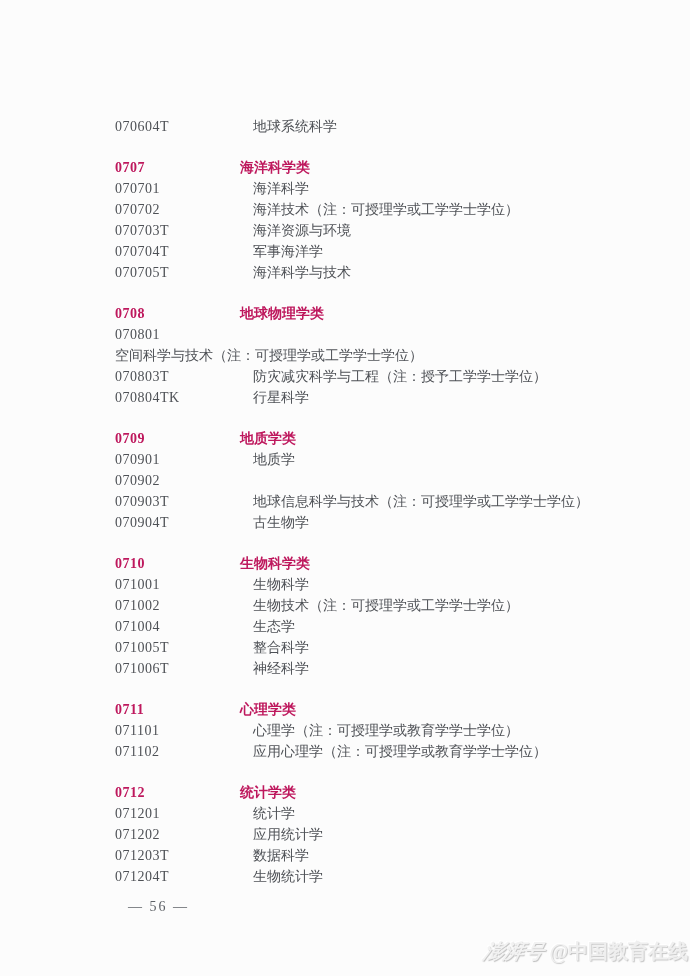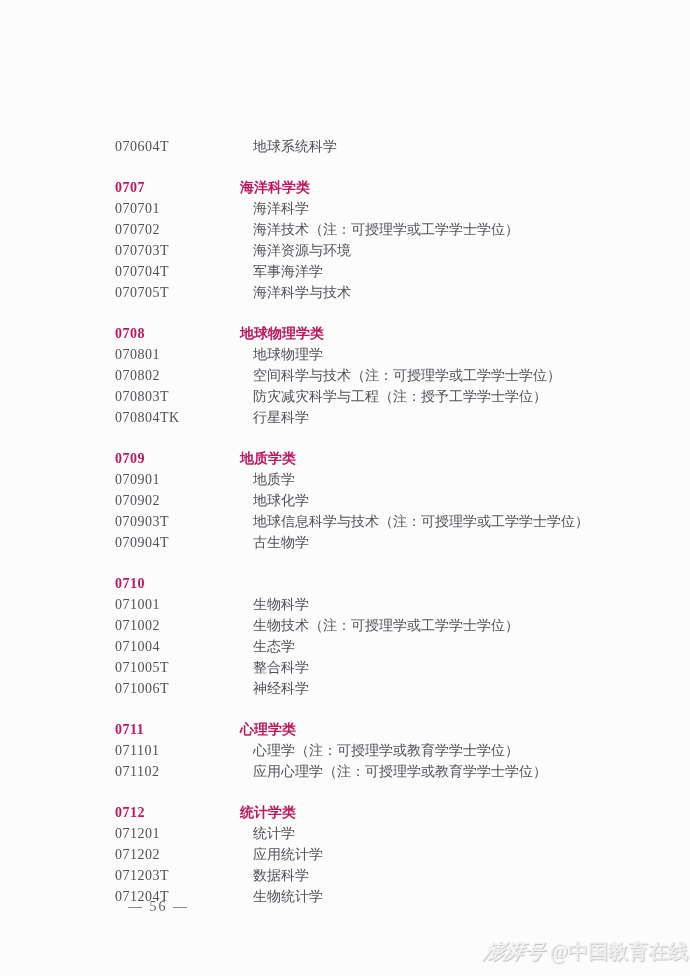--- a/index.html
+++ b/index.html
@@ -13,22 +13,21 @@
     font-family: "Liberation Serif", "DejaVu Serif", serif;
     position: relative;
     overflow: hidden;
   }
   .page {
     position: absolute;
     inset: 0;
     background: #fcfcfc;
   }
   .content {
-    padding-top: 88px;
-    margin-top: 48px;
+    padding-top: 116px;
   }
   .section {
     margin-top: 20px;
   }
   .section:first-child {
     margin-top: 0;
   }
   .row {
     display: flex;
     line-height: 21px;
@@ -118,24 +117,22 @@
           <span class="name">海洋科学与技术</span>
         </div>
       </div>
       <div class="section">
         <div class="row header">
           <span class="code">0708</span>
           <span class="name">地球物理学类</span>
         </div>
         <div class="row">
           <span class="code">070801</span>
-          <span class="name">地球物理学</span>
-        </div>
-        <div class="row">
-          <span class="code">070802</span>
+        </div>
+        <div class="row">
           <span class="name">空间科学与技术（注：可授理学或工学学士学位）</span>
         </div>
         <div class="row">
           <span class="code">070803T</span>
           <span class="name">防灾减灾科学与工程（注：授予工学学士学位）</span>
         </div>
         <div class="row">
           <span class="code">070804TK</span>
           <span class="name">行星科学</span>
         </div>
@@ -144,34 +141,34 @@
         <div class="row header">
           <span class="code">0709</span>
           <span class="name">地质学类</span>
         </div>
         <div class="row">
           <span class="code">070901</span>
           <span class="name">地质学</span>
         </div>
         <div class="row">
           <span class="code">070902</span>
-          <span class="name">地球化学</span>
         </div>
         <div class="row">
           <span class="code">070903T</span>
           <span class="name">地球信息科学与技术（注：可授理学或工学学士学位）</span>
         </div>
         <div class="row">
           <span class="code">070904T</span>
           <span class="name">古生物学</span>
         </div>
       </div>
       <div class="section">
         <div class="row header">
           <span class="code">0710</span>
+          <span class="name">生物科学类</span>
         </div>
         <div class="row">
           <span class="code">071001</span>
           <span class="name">生物科学</span>
         </div>
         <div class="row">
           <span class="code">071002</span>
           <span class="name">生物技术（注：可授理学或工学学士学位）</span>
         </div>
         <div class="row">

